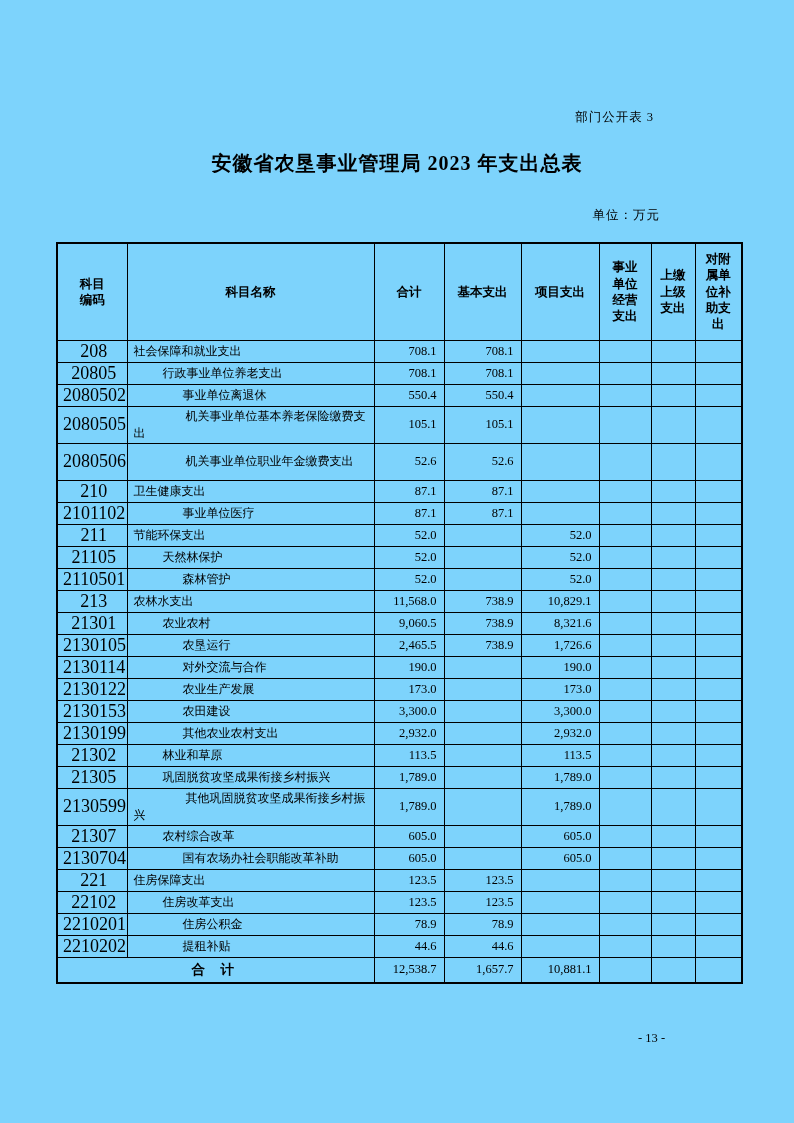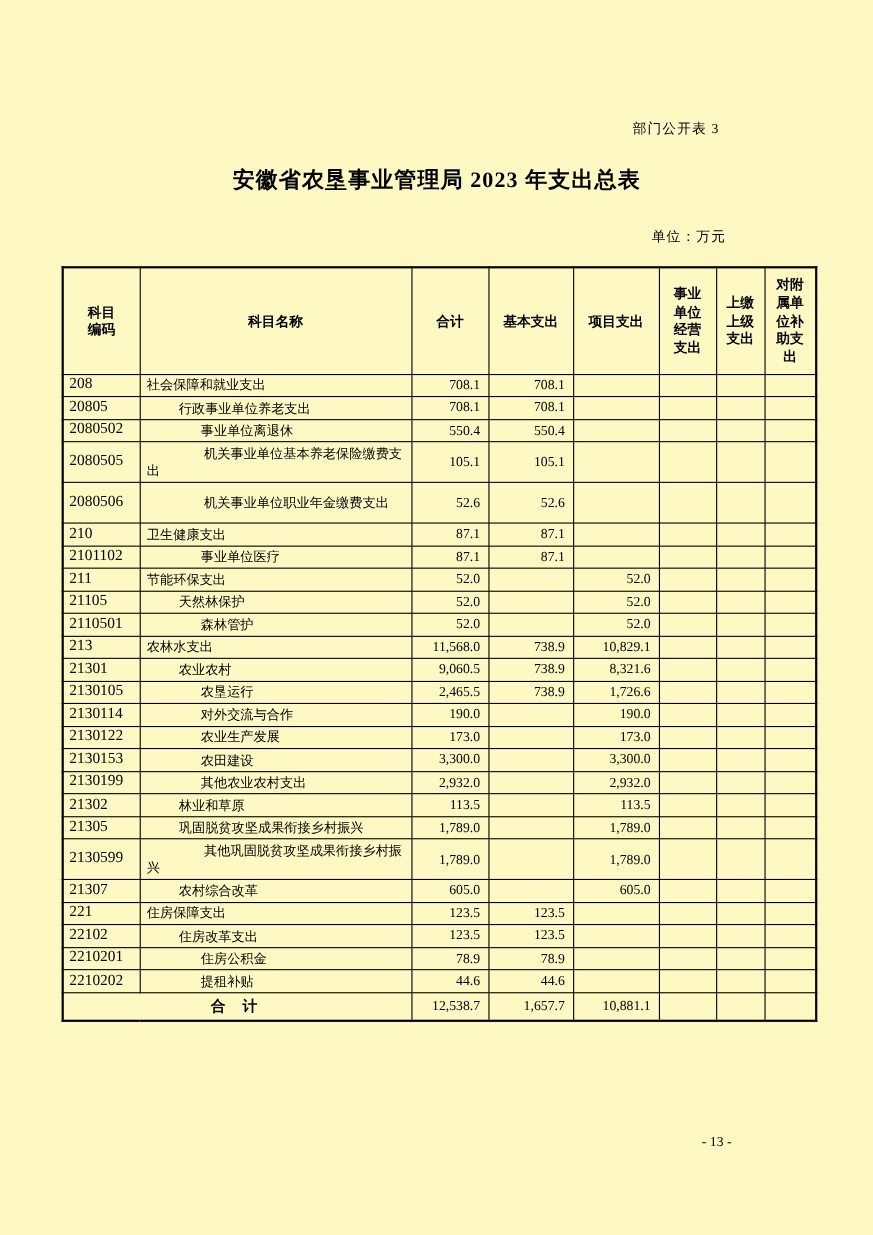--- a/index.html
+++ b/index.html
@@ -1,19 +1,19 @@
 <!DOCTYPE html>
 <html><head>
 <meta charset="utf-8">
 <style>
   html,body{margin:0;padding:0;background:#ffffff;}
   .page{
     position:relative;
     width:794px;height:1123px;
-    background:#fef9c3;
+    background:#7dd3fc;
     color:#000;
     font-family:"Liberation Serif","DejaVu Serif",serif;
     overflow:hidden;
   }
   .doc-label{
     position:absolute;top:109px;right:140px;
     font-size:12.5px;letter-spacing:1px;
   }
   .title{
     position:absolute;top:150px;left:0;width:100%;
@@ -38,21 +38,21 @@
   thead th{
     font-size:12.5px;font-weight:bold;
     text-align:center;vertical-align:middle;
     white-space:pre-line;line-height:1.3;
     padding:1px;
   }
   tbody tr{height:20.5px;}
   tbody tr.wrap-row{height:37px;}
   tbody tr.total-row{height:26px;}
   td.code{
-    font-size:14px;text-align:left;
+    font-size:18px;text-align:center;
     padding:0 2px 0 5px;vertical-align:middle;
   }
   td.name{
     font-size:12px;text-align:left;vertical-align:middle;
     line-height:1.35;
   }
   .indent-0{padding-left:6px;}
   .indent-1{padding-left:35px;}
   .indent-2{padding-left:55px;}
   .wrapname{padding-left:6px;text-indent:52px;}
@@ -318,20 +318,30 @@
           <td class="code">21307</td>
           <td class="name indent-1">农村综合改革</td>
           <td class="num">605.0</td>
           <td class="num"></td>
           <td class="num">605.0</td>
           <td class="num"></td>
           <td class="num"></td>
           <td class="num"></td>
         </tr>
         <tr>
+          <td class="code">2130704</td>
+          <td class="name indent-2">国有农场办社会职能改革补助</td>
+          <td class="num">605.0</td>
+          <td class="num"></td>
+          <td class="num">605.0</td>
+          <td class="num"></td>
+          <td class="num"></td>
+          <td class="num"></td>
+        </tr>
+        <tr>
           <td class="code">221</td>
           <td class="name indent-0">住房保障支出</td>
           <td class="num">123.5</td>
           <td class="num">123.5</td>
           <td class="num"></td>
           <td class="num"></td>
           <td class="num"></td>
           <td class="num"></td>
         </tr>
         <tr>

